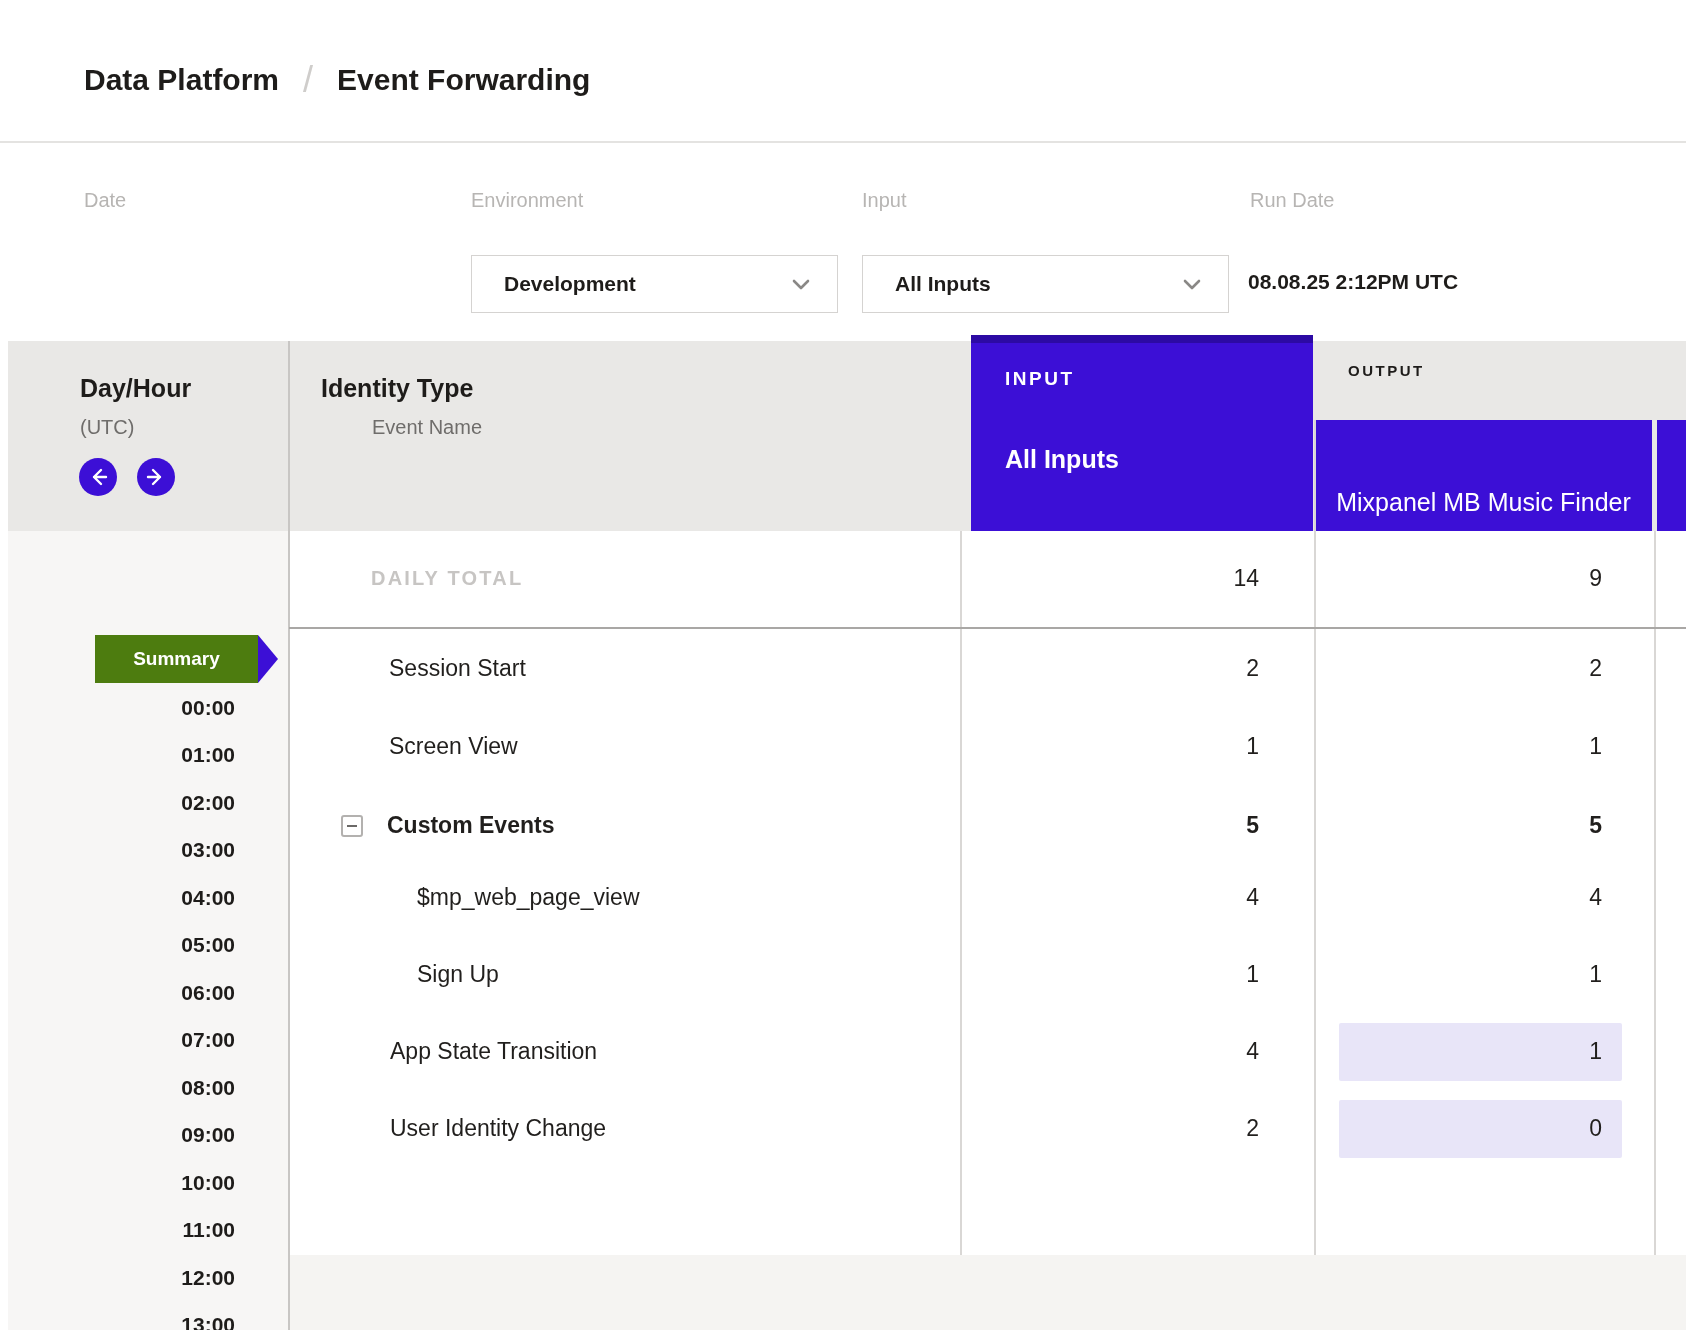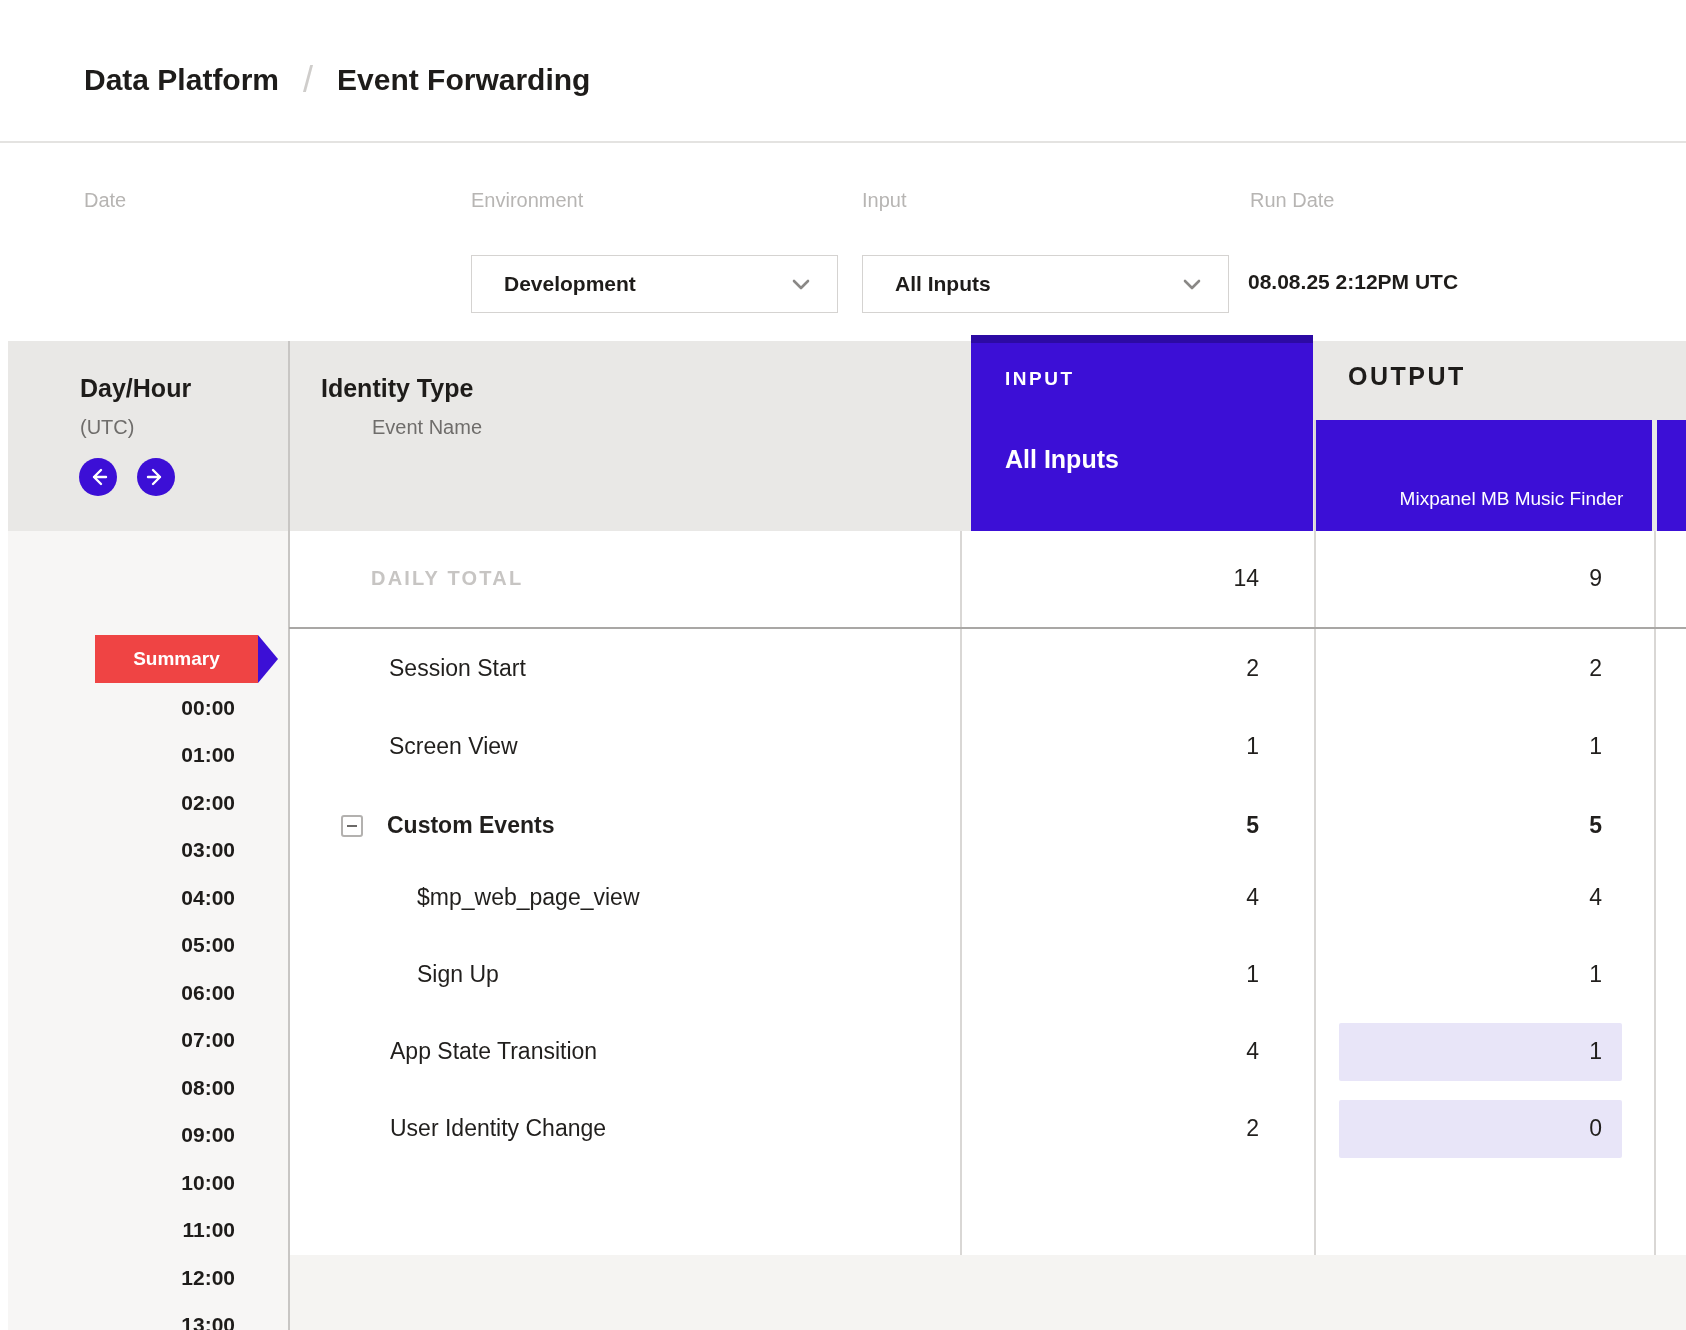--- a/index.html
+++ b/index.html
@@ -26,35 +26,35 @@
   .vline-light{background:#d9d7d5;}
   .hline{background:#a9a7a5;}
   .th-title{font-size:25px;font-weight:700;color:#1e1c1a;}
   .th-sub{font-size:20px;color:#6f6d6b;}
   .circle-btn{width:38px;height:38px;border-radius:50%;background:#3c0fd6;display:flex;
               align-items:center;justify-content:center;cursor:pointer;border:none;padding:0;}
   .pcol{background:#3c0fd6;color:#fff;}
   .pcol-strip{background:#2c0aa4;}
   .kicker{font-size:19px;font-weight:700;letter-spacing:2.5px;}
   .pcol-name{font-size:25px;font-weight:700;color:#fff;}
-  .pcol-sub{font-size:19px;color:#fff;padding-left:28px;}
-  .out-kicker{font-size:25px;font-weight:700;letter-spacing:2.5px;color:#1e1c1a;}
+  .pcol-sub{font-size:25px;color:#fff;}
+  .out-kicker{font-size:15px;font-weight:700;letter-spacing:2.5px;color:#1e1c1a;}
   
   .dt-label{font-size:20px;font-weight:700;letter-spacing:2.2px;color:#c7c5c3;}
   .row-label{font-size:23px;color:#211f1d;white-space:nowrap;}
   .val{font-size:23px;color:#211f1d;text-align:right;}
   .bold{font-weight:700;}
   .val-in{left:961px;width:298px;}
   .val-out{left:1315px;width:287px;}
   .hl-cell{background:#e8e5f8;border-radius:2px;}
   .minus-box{box-sizing:border-box;width:22px;height:22px;border:2px solid #b3b1af;border-radius:3px;
              display:flex;align-items:center;justify-content:center;cursor:pointer;background:#fff;}
   .minus-box span{display:block;width:10px;height:2px;background:#6b6967;}
   
-  .summary{position:absolute;left:95px;top:635px;width:163px;height:48px;background:#ef4444;
+  .summary{position:absolute;left:95px;top:635px;width:163px;height:48px;background:#4d7c0f;
            display:flex;align-items:center;justify-content:center;cursor:pointer;}
   .summary-tip{position:absolute;left:258px;top:635px;width:0;height:0;
                border-top:24px solid transparent;border-bottom:24px solid transparent;
                border-left:20px solid #3c0fd6;}
   .summary-txt{color:#fff;font-size:19px;font-weight:700;}
   .hour{position:absolute;left:8px;width:227px;text-align:right;font-size:21px;font-weight:700;
         color:#1e1c1a;cursor:pointer;}
 </style>
 </head>
 <body>

